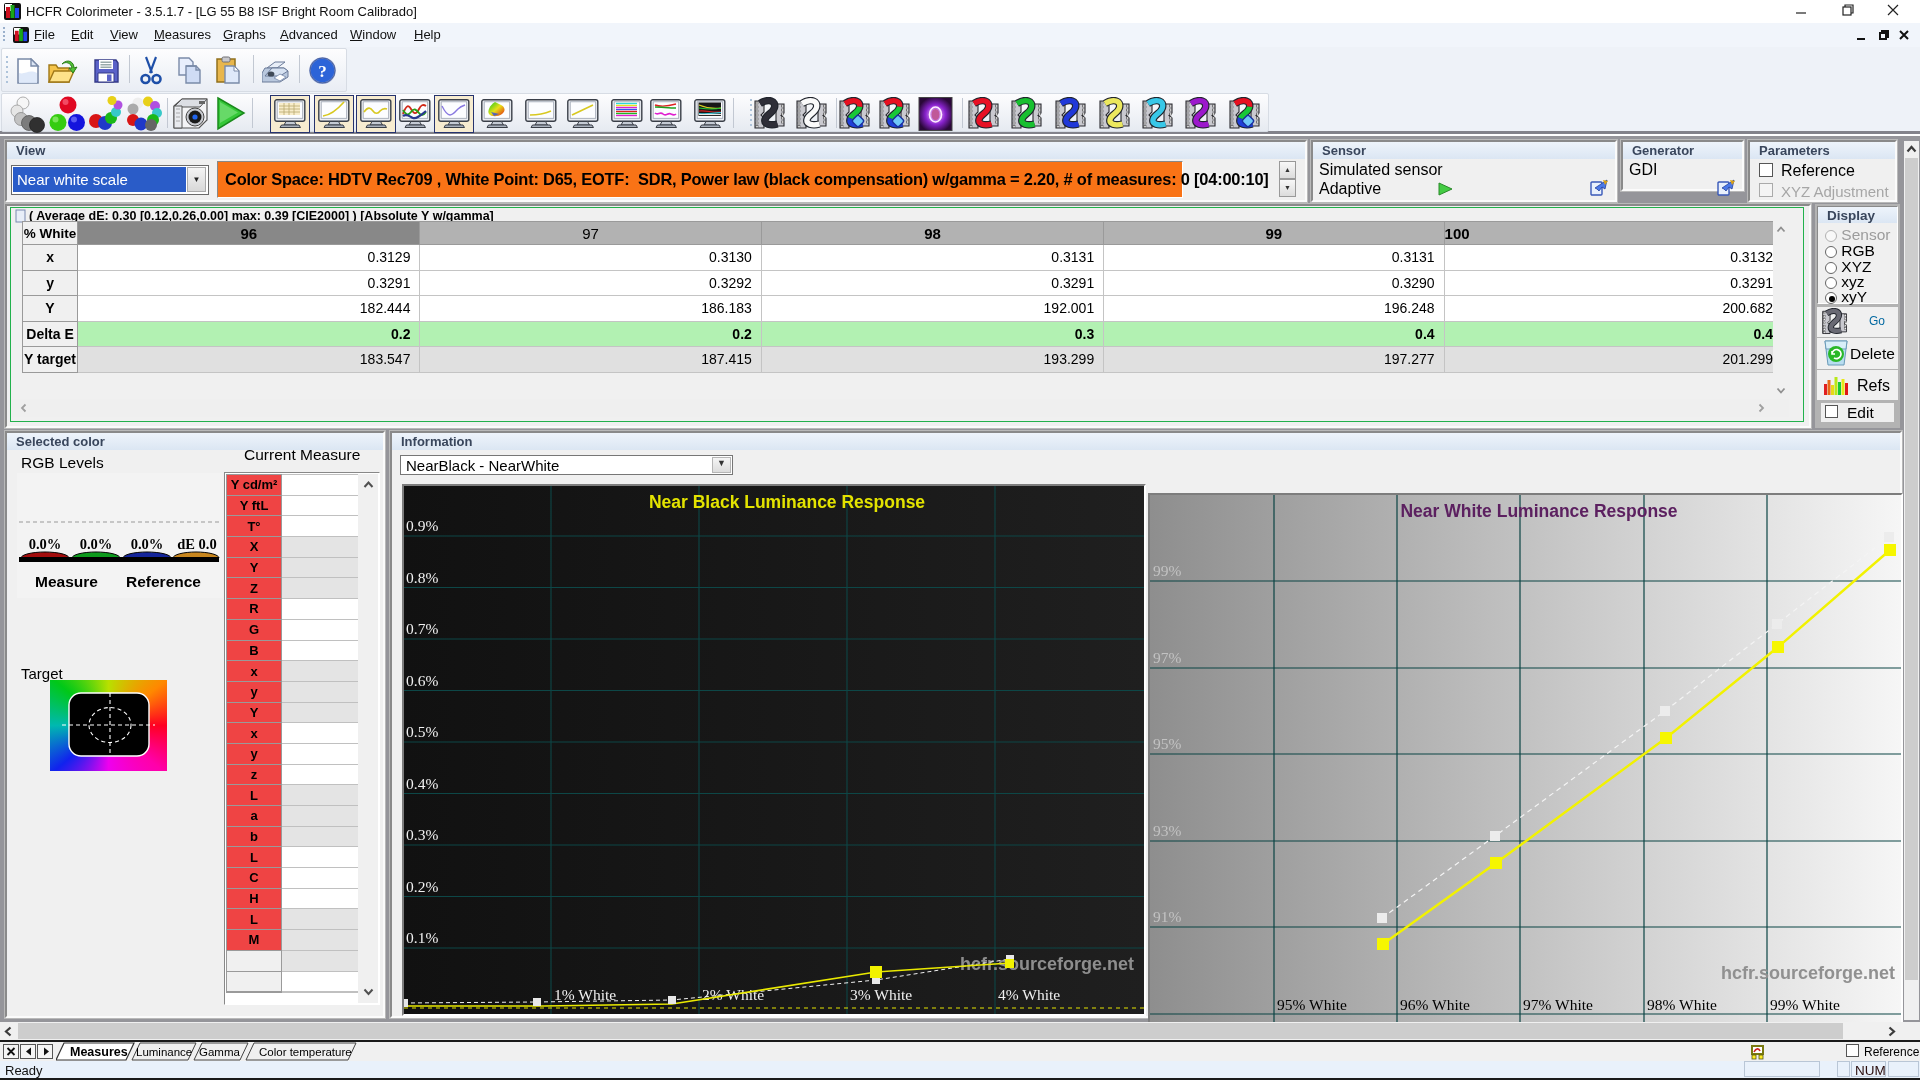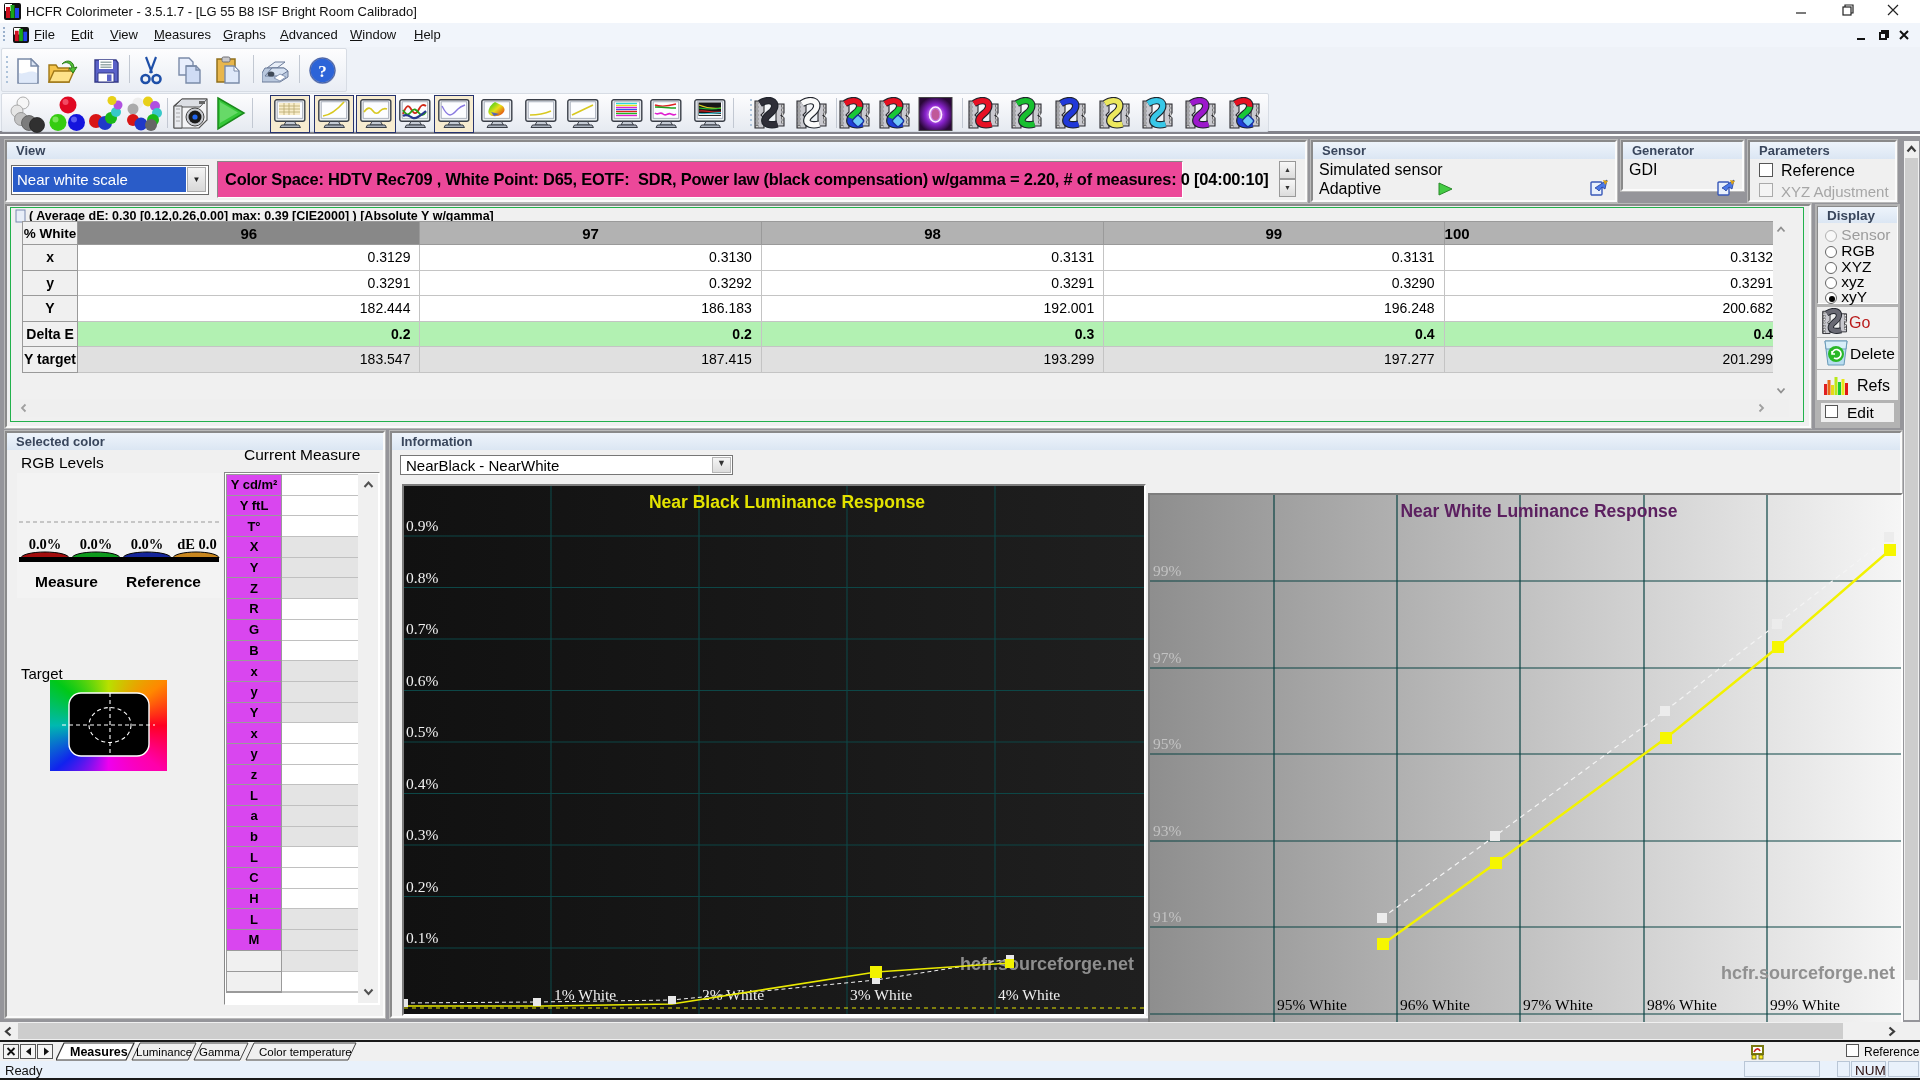--- a/index.html
+++ b/index.html
@@ -15,21 +15,21 @@
 .toolbar2 { left:0; top:93px; width:1920px; height:41px; background:#eef2f8; border-bottom:3px solid #83838b; }
 .tb2card { position:absolute; left:1px; top:0px; width:1268px; height:39px; background:linear-gradient(#fdfdfe,#e6eaf1); border:1px solid #d7dce4; border-radius:2px; }
 .mainbg { left:0; top:136px; width:1920px; height:886px; background:#95959a; }
 .panel { position:absolute; background:#f0f0f0; border-top:2px solid #8a8a8a; border-left:2px solid #8a8a8a; border-bottom:2px solid #fbfbfb; border-right:2px solid #fbfbfb; box-shadow:0 0 0 1px #b9b9b9; }
 .ptitle { position:absolute; left:0; top:0; right:0; height:17px; background:linear-gradient(#eef4fb,#dbe6f3); color:#39465c; font-weight:bold; font-size:13px; padding-left:9px; line-height:17px; }
 .sunken { border-top:1.5px solid #888; border-left:1.5px solid #888; border-bottom:1.5px solid #fff; border-right:1.5px solid #fff; }
 .combobtn { position:absolute; right:1px; top:1px; bottom:1px; width:20px; background:linear-gradient(#f5f5f5,#dcdcdc); border:1px solid #b5b5b5; font-size:9px; color:#333; text-align:center; }
 table.grid { border-collapse:collapse;margin-left:10px; }
 .rl { background:#f0f0f0; border:1px solid #9a9a9a; font-weight:bold; font-size:14px; text-align:center; white-space:nowrap; }
 .dv { border:1px solid #c4c4c4; font-size:14px; text-align:right; padding-right:9px; color:#000; white-space:nowrap; }
-.cml { background:#d946ef; border:1px solid #9a9a9a; font-weight:bold; font-size:13px; text-align:center; white-space:nowrap; }
+.cml { background:#ef4444; border:1px solid #9a9a9a; font-weight:bold; font-size:13px; text-align:center; white-space:nowrap; }
 .cmv { border:1px solid #c0c0c0; }
 .statusbar { left:0; top:1061px; width:1920px; height:17px; background:#e9f1fb; font-size:13px; }
 .blackline { left:0; width:1920px; background:#1a1a1a; }
 </style>
 </head>
 <body>
 
 <div class="abs titlebar">
   <svg class="abs" style="left:4px;top:3px" width="17" height="17" viewBox="0 0 17 17">
       <rect x="0" y="0" width="17" height="17" rx="2" fill="#111"></rect>
@@ -422,21 +422,21 @@
 
 <div class="abs mainbg"></div>
 <div id="panels">
 
 <div class="panel" style="left:5px;top:140px;width:1302px;height:62px">
   <div class="ptitle">View</div>
   <div class="abs" style="left:4px;top:23px;width:198px;height:30px;background:#fff;border:1.5px solid #6a6a6a">
     <div class="abs" style="left:1px;top:1px;width:173px;height:24.5px;background:#2a5cc8;color:#fff;font-size:15px;padding:4px 0 0 4px">Near white scale</div>
     <div class="abs" style="left:175px;top:1px;width:19px;height:24.5px;background:linear-gradient(#f4f4f4,#d8d8d8);border:1px solid #aaa;color:#222;font-size:8px;text-align:center;line-height:24px">▼</div>
   </div>
-  <div class="abs sunken" style="left:210px;top:19px;width:966px;height:37px;background:#ec4899">
+  <div class="abs sunken" style="left:210px;top:19px;width:966px;height:37px;background:#f97316">
     <span class="abs b" style="left:7px;top:8px;font-size:16.4px;color:#000;white-space:nowrap;letter-spacing:-0.2px">Color Space: HDTV Rec709 , White Point: D65, EOTF:&nbsp; SDR, Power law (black compensation) w/gamma = 2.20, # of measures: 0 [04:00:10]</span>
   </div>
   <div class="abs" style="left:1272px;top:19px;width:17px;height:18px;background:linear-gradient(#f8f8f8,#dcdcdc);border:1px solid #999;font-size:7px;color:#333;text-align:center;line-height:16px">▲</div>
   <div class="abs" style="left:1272px;top:37px;width:17px;height:18px;background:linear-gradient(#f8f8f8,#dcdcdc);border:1px solid #999;font-size:7px;color:#333;text-align:center;line-height:16px">▼</div>
 </div>
 
 <div class="panel" style="left:1311px;top:140px;width:306px;height:62px">
   <div class="ptitle">Sensor</div>
   <span class="abs" style="left:6px;top:19px;font-size:16px;color:#000">Simulated sensor</span>
   <span class="abs" style="left:6px;top:38px;font-size:16px;color:#000">Adaptive</span>
@@ -488,21 +488,21 @@
           <col style="width:342px">
           <col style="width:341px">
           <col style="width:342px">
           <col style="width:340px">
           <col style="width:338px">
         </colgroup>
     <tbody>
           <tr style="height:23px">
       <td style="background:#f0f0f0;border:1px solid #9a9a9a;font-weight:bold;font-size:14px;text-align:center;white-space:nowrap;font-size:13.5px">% White</td>
       <td style="background:#888888;border:1px solid #9a9a9a;font-weight:bold;font-size:15px;text-align:center">96</td>
-      <td style="background:#b2b2b2;border:1px solid #9a9a9a;font-weight:bold;font-size:15px;text-align:center">97</td>
+      <td style="background:#b2b2b2;border:1px solid #9a9a9a;font-weight:normal;font-size:15px;text-align:center">97</td>
       <td style="background:#b2b2b2;border:1px solid #9a9a9a;font-weight:bold;font-size:15px;text-align:center">98</td>
       <td style="background:#b2b2b2;border:1px solid #9a9a9a;font-weight:bold;font-size:15px;text-align:center">99</td>
       <td style="background:#b2b2b2;border:1px solid #9a9a9a;font-weight:bold;font-size:15px;">100</td>
     </tr>
     <tr style="height:25.5px;background:#fff">
       <td class="rl">x</td>
             <td class="dv">0.3129</td>
             <td class="dv">0.3130</td>
             <td class="dv">0.3131</td>
             <td class="dv">0.3131</td>
@@ -566,21 +566,21 @@
     <div class="abs" style="left:7px;top:20px;font-size:15.5px;color:#9c9c9c;line-height:16px"><span style="display:inline-block;width:12px;height:12px;border-radius:50%;border:1px solid #b0b0b0;background:#f8f8f8;vertical-align:-2px"></span> Sensor</div>
     <div class="abs" style="left:7px;top:36px;font-size:15.5px;color:#000;line-height:16px"><span style="display:inline-block;width:12px;height:12px;border-radius:50%;border:1px solid #666;background:#fff;vertical-align:-2px"></span> RGB</div>
     <div class="abs" style="left:7px;top:52px;font-size:15.5px;color:#000;line-height:16px"><span style="display:inline-block;width:12px;height:12px;border-radius:50%;border:1px solid #666;background:#fff;vertical-align:-2px"></span> XYZ</div>
     <div class="abs" style="left:7px;top:67px;font-size:15.5px;color:#000;line-height:16px"><span style="display:inline-block;width:12px;height:12px;border-radius:50%;border:1px solid #666;background:#fff;vertical-align:-2px"></span> xyz</div>
     <div class="abs" style="left:7px;top:82px;font-size:15.5px;color:#000;line-height:16px"><span style="display:inline-block;width:12px;height:12px;border-radius:50%;border:1px solid #666;background:#fff;vertical-align:-2px;position:relative"><span style="position:absolute;left:3px;top:3px;width:6px;height:6px;border-radius:50%;background:#000"></span></span> xyY</div>
   </div>
   <div class="abs" style="left:2px;top:103px;width:81px;height:30px;background:#f0f0f0">
     <svg class="abs" style="left:4px;top:1px;color:#6a6a74" width="28" height="28" viewBox="0 0 34 34">
           <use href="#film"></use>
         </svg>
-    <span class="abs" style="left:32px;top:7px;font-size:16px;color:#b91c1c">Go</span>
+    <span class="abs" style="left:52px;top:7px;font-size:12px;color:#0369a1">Go</span>
   </div>
   <div class="abs" style="left:2px;top:134px;width:81px;height:31px;background:#f0f0f0">
     <svg class="abs" style="left:6px;top:1px" width="26" height="28" viewBox="0 0 26 28">
           <path d="M2 2 h22 l-3 24 h-16 z" fill="#b8ddf0" stroke="#6a9ab8"></path>
           <path d="M2 2 h22 l-1 8 h-20 z" fill="#d8eef8" stroke="#6a9ab8"></path>
           <circle cx="13" cy="15" r="8" fill="#28b828"></circle>
           <path d="M9 15 a4.5 4.5 0 1 1 2 3.8 M9 12 v3 h3" stroke="#fff" stroke-width="1.6" fill="none"></path>
         </svg>
     <span class="abs" style="left:33px;top:7px;font-size:15.5px;color:#000">Delete</span>
   </div>

